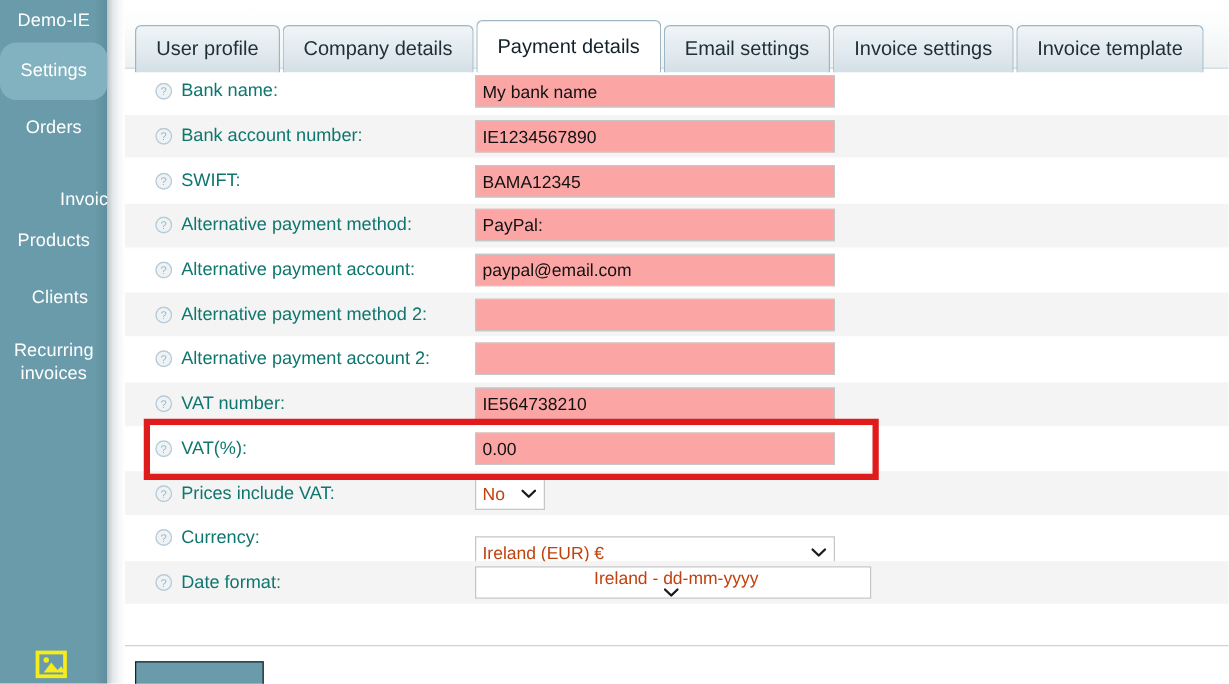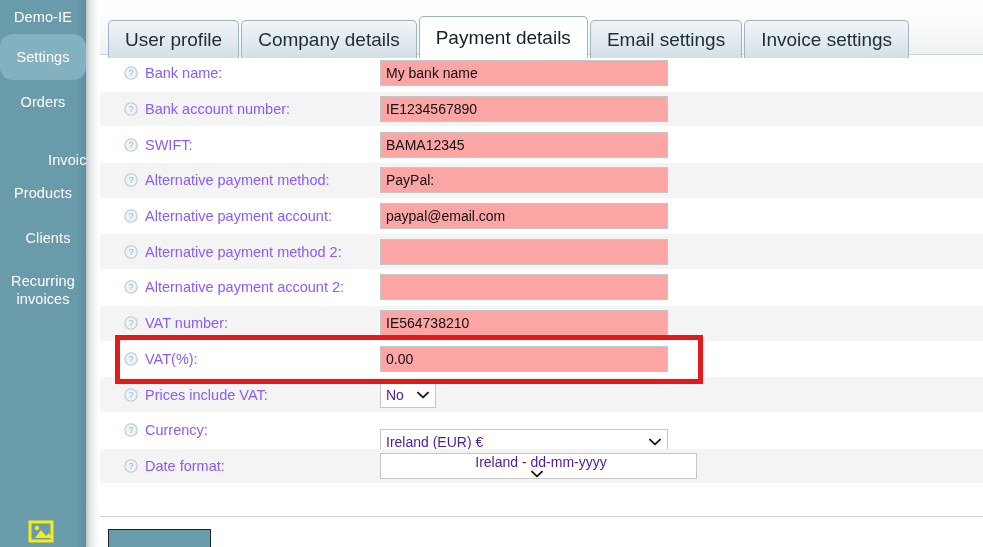--- a/index.html
+++ b/index.html
@@ -75,21 +75,21 @@
     align-items: flex-end;
     gap: 2px;
     z-index: 3;
   }
   .tab {
     height: 38px;
     padding: 0 16px;
     display: flex;
     align-items: center;
     justify-content: center;
-    font-size: 19px;
+    font-size: 16px;
     color: #20303a;
     border: 1px solid #9fb6c2;
     border-bottom: none;
     border-radius: 5px 5px 0 0;
     background: linear-gradient(to bottom, #eff4f7 0%, #e2eaef 55%, #d3dfe6 100%);
     cursor: pointer;
     white-space: nowrap;
   }
   .tab.active {
     background: #ffffff;
@@ -126,21 +126,21 @@
   .help-icon {
     position: absolute;
     left: 24px;
     width: 14px; height: 14px;
     display: block;
   }
   .row-label {
     position: absolute;
     left: 45px;
     font-size: 14.5px;
-    color: #8b5cf6;
+    color: #0f766e;
     white-space: nowrap;
   }
 
   .field {
     position: absolute;
     left: 280px;
     height: 26px;
     width: 288px;
     border: 1px solid #c6c6c6;
     background: #fca5a5;
@@ -157,21 +157,21 @@
     left: 280px;
     height: 26px;
     border: 1px solid #c6c6c6;
     background: #ffffff;
     display: flex;
     align-items: center;
     cursor: pointer;
   }
   .select-wrap .sel-text {
     font-size: 14px;
-    color: #4c1d95;
+    color: #c2410c;
     padding-left: 5px;
     white-space: nowrap;
     flex: 1;
   }
   .select-wrap .caret {
     width: 20px;
     display: flex; align-items: center; justify-content: center;
     padding-right: 4px;
   }
   .caret svg { display: block; }
@@ -259,20 +259,23 @@
         </div>
         <div class="tab active">
           <span>Payment details</span>
         </div>
         <div class="tab">
           <span>Email settings</span>
         </div>
         <div class="tab">
           <span>Invoice settings</span>
         </div>
+        <div class="tab">
+          <span>Invoice template</span>
+        </div>
       </div>
   </div>
 
   <div id="form">
       <div class="row">
         <span class="help-icon"><svg width="14" height="14" viewBox="0 0 14 14">
             <circle cx="7" cy="7" r="6.2" fill="#eef3f6" stroke="#b9cbd6" stroke-width="1.1"></circle>
             <text x="7" y="10.4" text-anchor="middle" font-family="Liberation Sans, sans-serif" font-size="9" fill="#9fb6c4">?</text>
           </svg></span>
         <span class="row-label">Bank name:</span>

